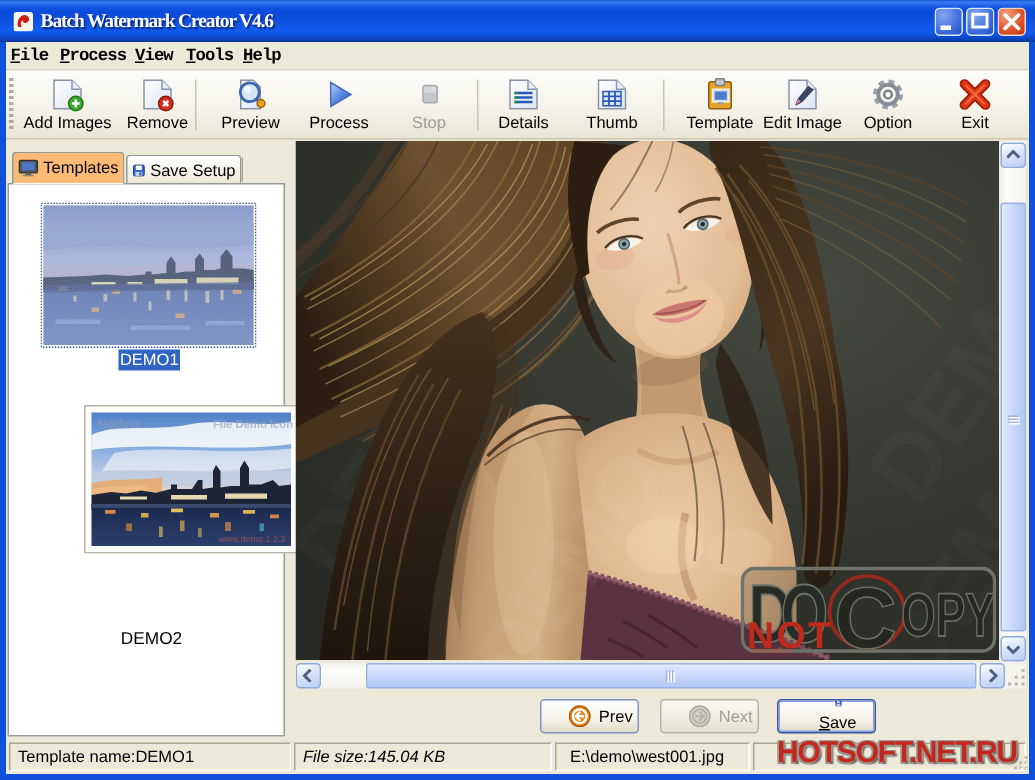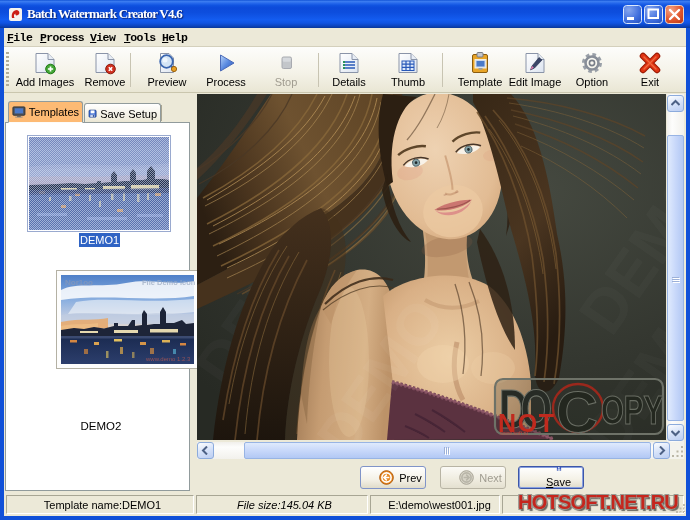--- a/index.html
+++ b/index.html
@@ -51,21 +51,21 @@
   .sbtn svg { display:block; margin:3px auto 0; }
   .sbth { position:absolute; border-radius:2px; border:1px solid #98b4e4;
     background:linear-gradient(to bottom,#dfeafd,#c8d8fa 50%,#b2c8f4); }
   #vth { left:667px; top:135px; width:17px; height:286px; background:linear-gradient(to right,#dfeafd,#c8d8fa 50%,#b2c8f4); }
   #corner { position:absolute; left:670px; top:442px; width:14px; height:17px; background:#f4f3ed; }
 
   .pbtn { position:absolute; top:466px; width:66px; height:23px; border-radius:3px; border:1px solid #8094c8; background:linear-gradient(#ffffff,#f4f1e6 60%,#e0dcca); font-size:11px; color:#000; display:flex; align-items:center; justify-content:center; gap:5px;padding-left:15px; }
   .pbtn.dis { color:#a09c90; border-color:#b8b4a4; background:linear-gradient(#fbfaf6,#efecdf 60%,#e4e0d0); }
   #b-save { border:1px solid #3c56a8; box-shadow:0 0 0 1px #88a0e0 inset;flex-direction:column; }
 
-  #statusbar { position:absolute; left:4px; top:492px; width:682px; height:24px; background:#ece9d8; font-size:11px; color:#000;text-align:center; }
+  #statusbar { position:absolute; left:4px; top:492px; width:682px; height:24px; background:#ece9d8; font-size:11px; color:#000; }
   .spanel { position:absolute; top:3px; height:19px; border:1px solid; border-color:#a8a694 #ffffff #ffffff #a8a694; padding:3px 0 0 5px; }
   #hotsoft { position:absolute; left:486px; top:491px; width:192px; text-align:right; font-weight:bold; font-size:20px; letter-spacing:-0.8px; color:#c5261d;
     text-shadow:-1px -1px 0 #9a9890, 1px -1px 0 #9a9890, -1px 1px 0 #9a9890, 1.5px 1.5px 1px #6a6860; }
   #szgrip { position:absolute; left:676px; top:504px; width:10px; height:10px; }
 </style>
 </head>
 <body>
   <div id="titlebar"></div>
   <svg id="appicon" viewBox="0 0 13 13">
     <rect x="0" y="0" width="13" height="13" rx="2" fill="#f6f4ee"></rect>

